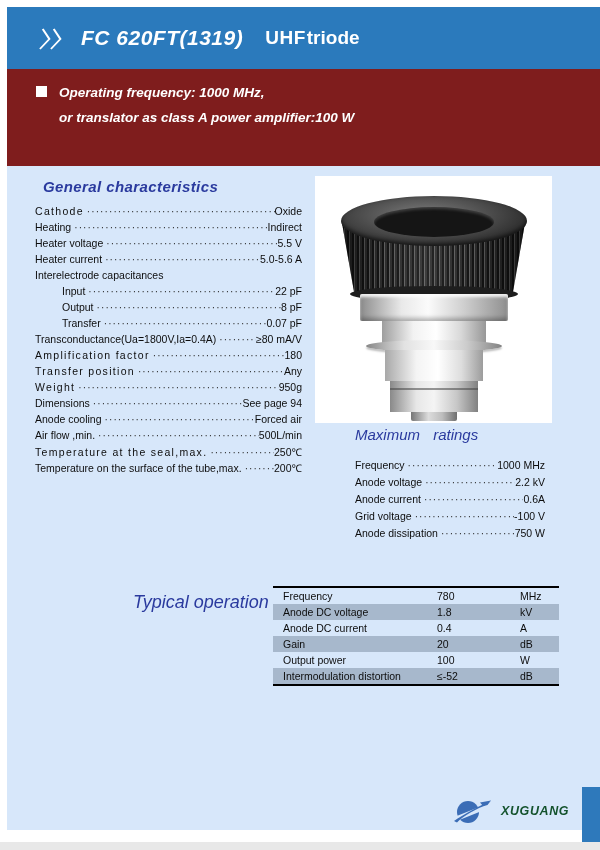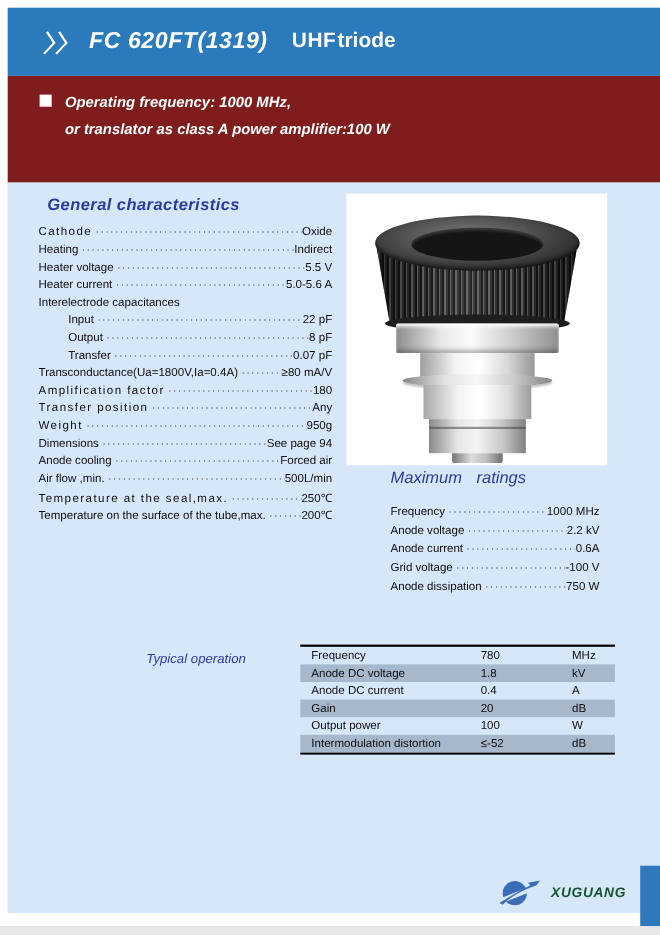--- a/index.html
+++ b/index.html
@@ -94,21 +94,21 @@
     top:236px; width:46px; height:9px; border-radius:0 0 2px 2px;
     background:linear-gradient(90deg,#767676,#dcdcdc 38%,#bdbdbd 68%,#6f6f6f);
   }
 
   
   .max { position:absolute; left:348px; top:260px; width:190px; }
   .max .sec-title { word-spacing:9px; margin-bottom:16px; }
   .max .row { height:17px; }
 
   
-  .typ-title { position:absolute; left:126px; top:426px; font-size:12px; }
+  .typ-title { position:absolute; left:126px; top:426px; font-size:18px; }
   .ttable {
     position:absolute; left:266px; top:420px; width:286px;
     border-top:2px solid #000; border-bottom:2px solid #000;
   }
   .trow { display:flex; align-items:center; height:16px; font-size:10.5px; color:#0d0d0d; }
   .trow:nth-child(even) { background:#a7b8cc; }
   .trow .tp { flex:1; padding-left:10px; }
   .trow .tv { width:83px; }
   .trow .tu { width:39px; }
 

